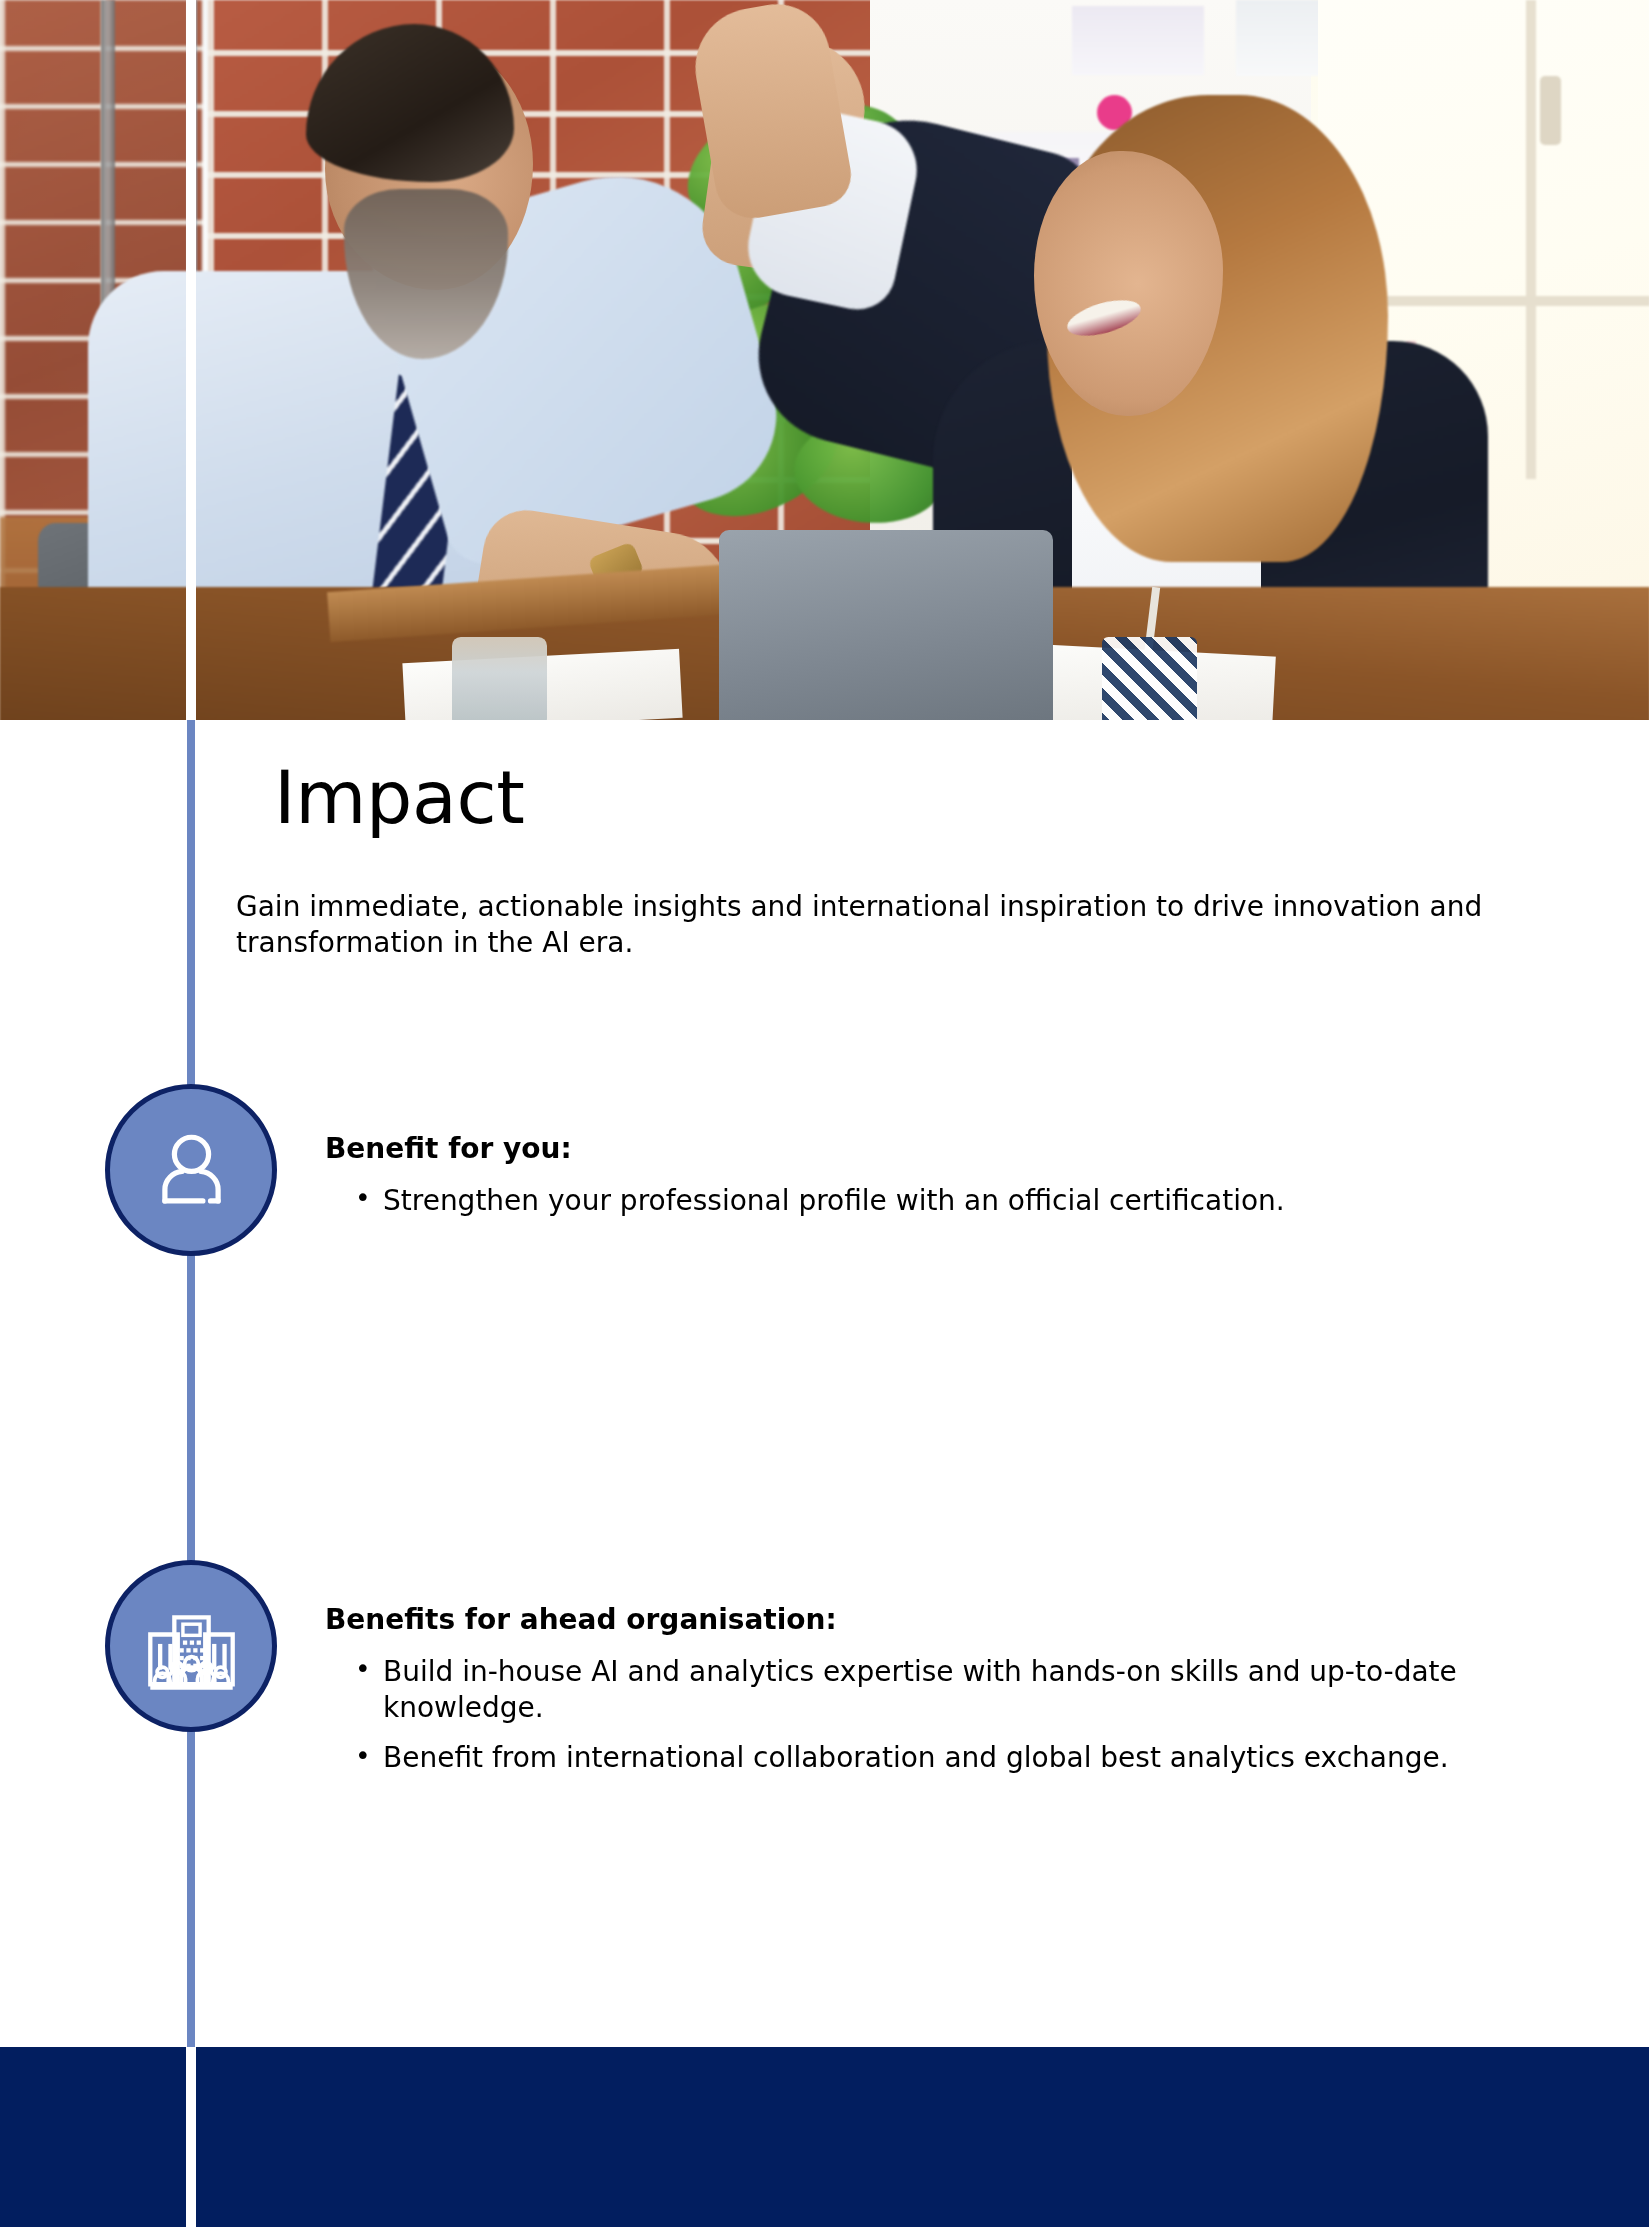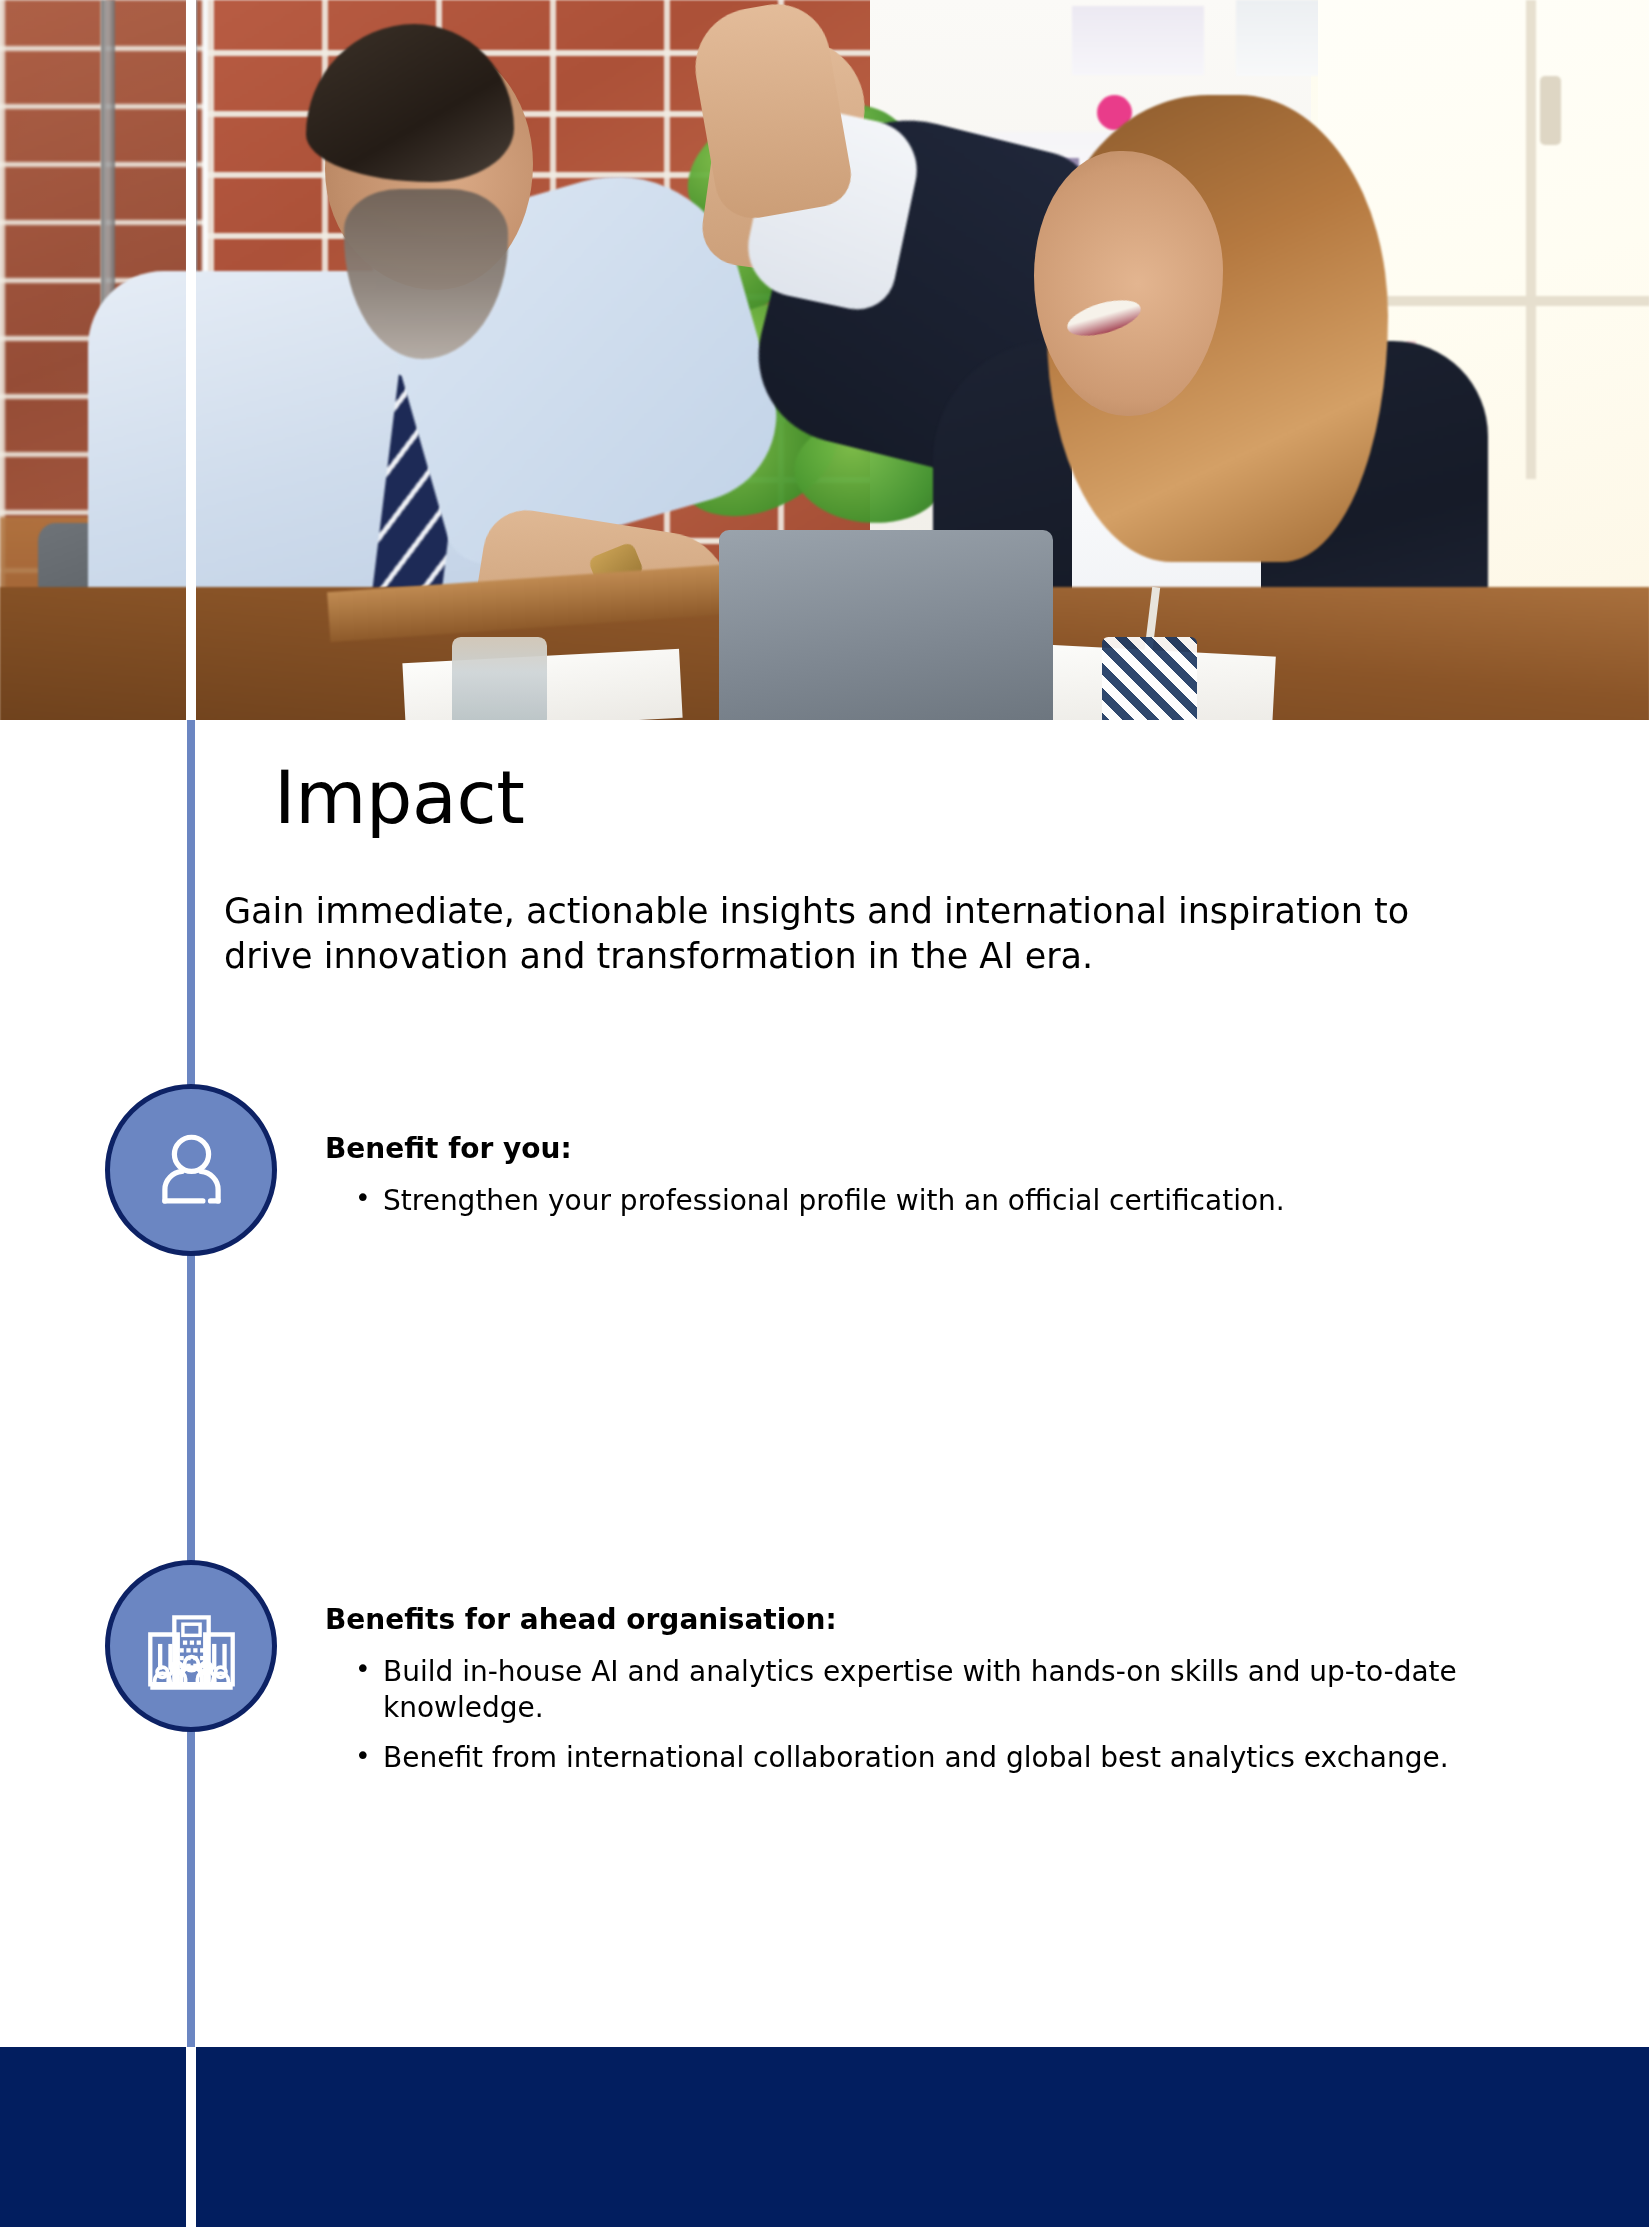--- a/index.html
+++ b/index.html
@@ -341,23 +341,23 @@
     font-size: 73px;
     line-height: 1.0;
     color:#000000;
     letter-spacing: -0.3px;
     font-weight: 400;
     z-index: 10;
     margin-left: 36px;
   }
   .subtitle {
     position:absolute;
-    left: 224px; top: 889px;
+    left: 236px; top: 889px;
     width: 1274px;
-    font-size: 35px;
+    font-size: 28px;
     line-height: 1.28;
     color:#000000;
     z-index: 10;
   }
 
   .node {
     position:absolute;
     width: 172px; height: 172px;
     border-radius: 50%;
     background:#6b86c2;

